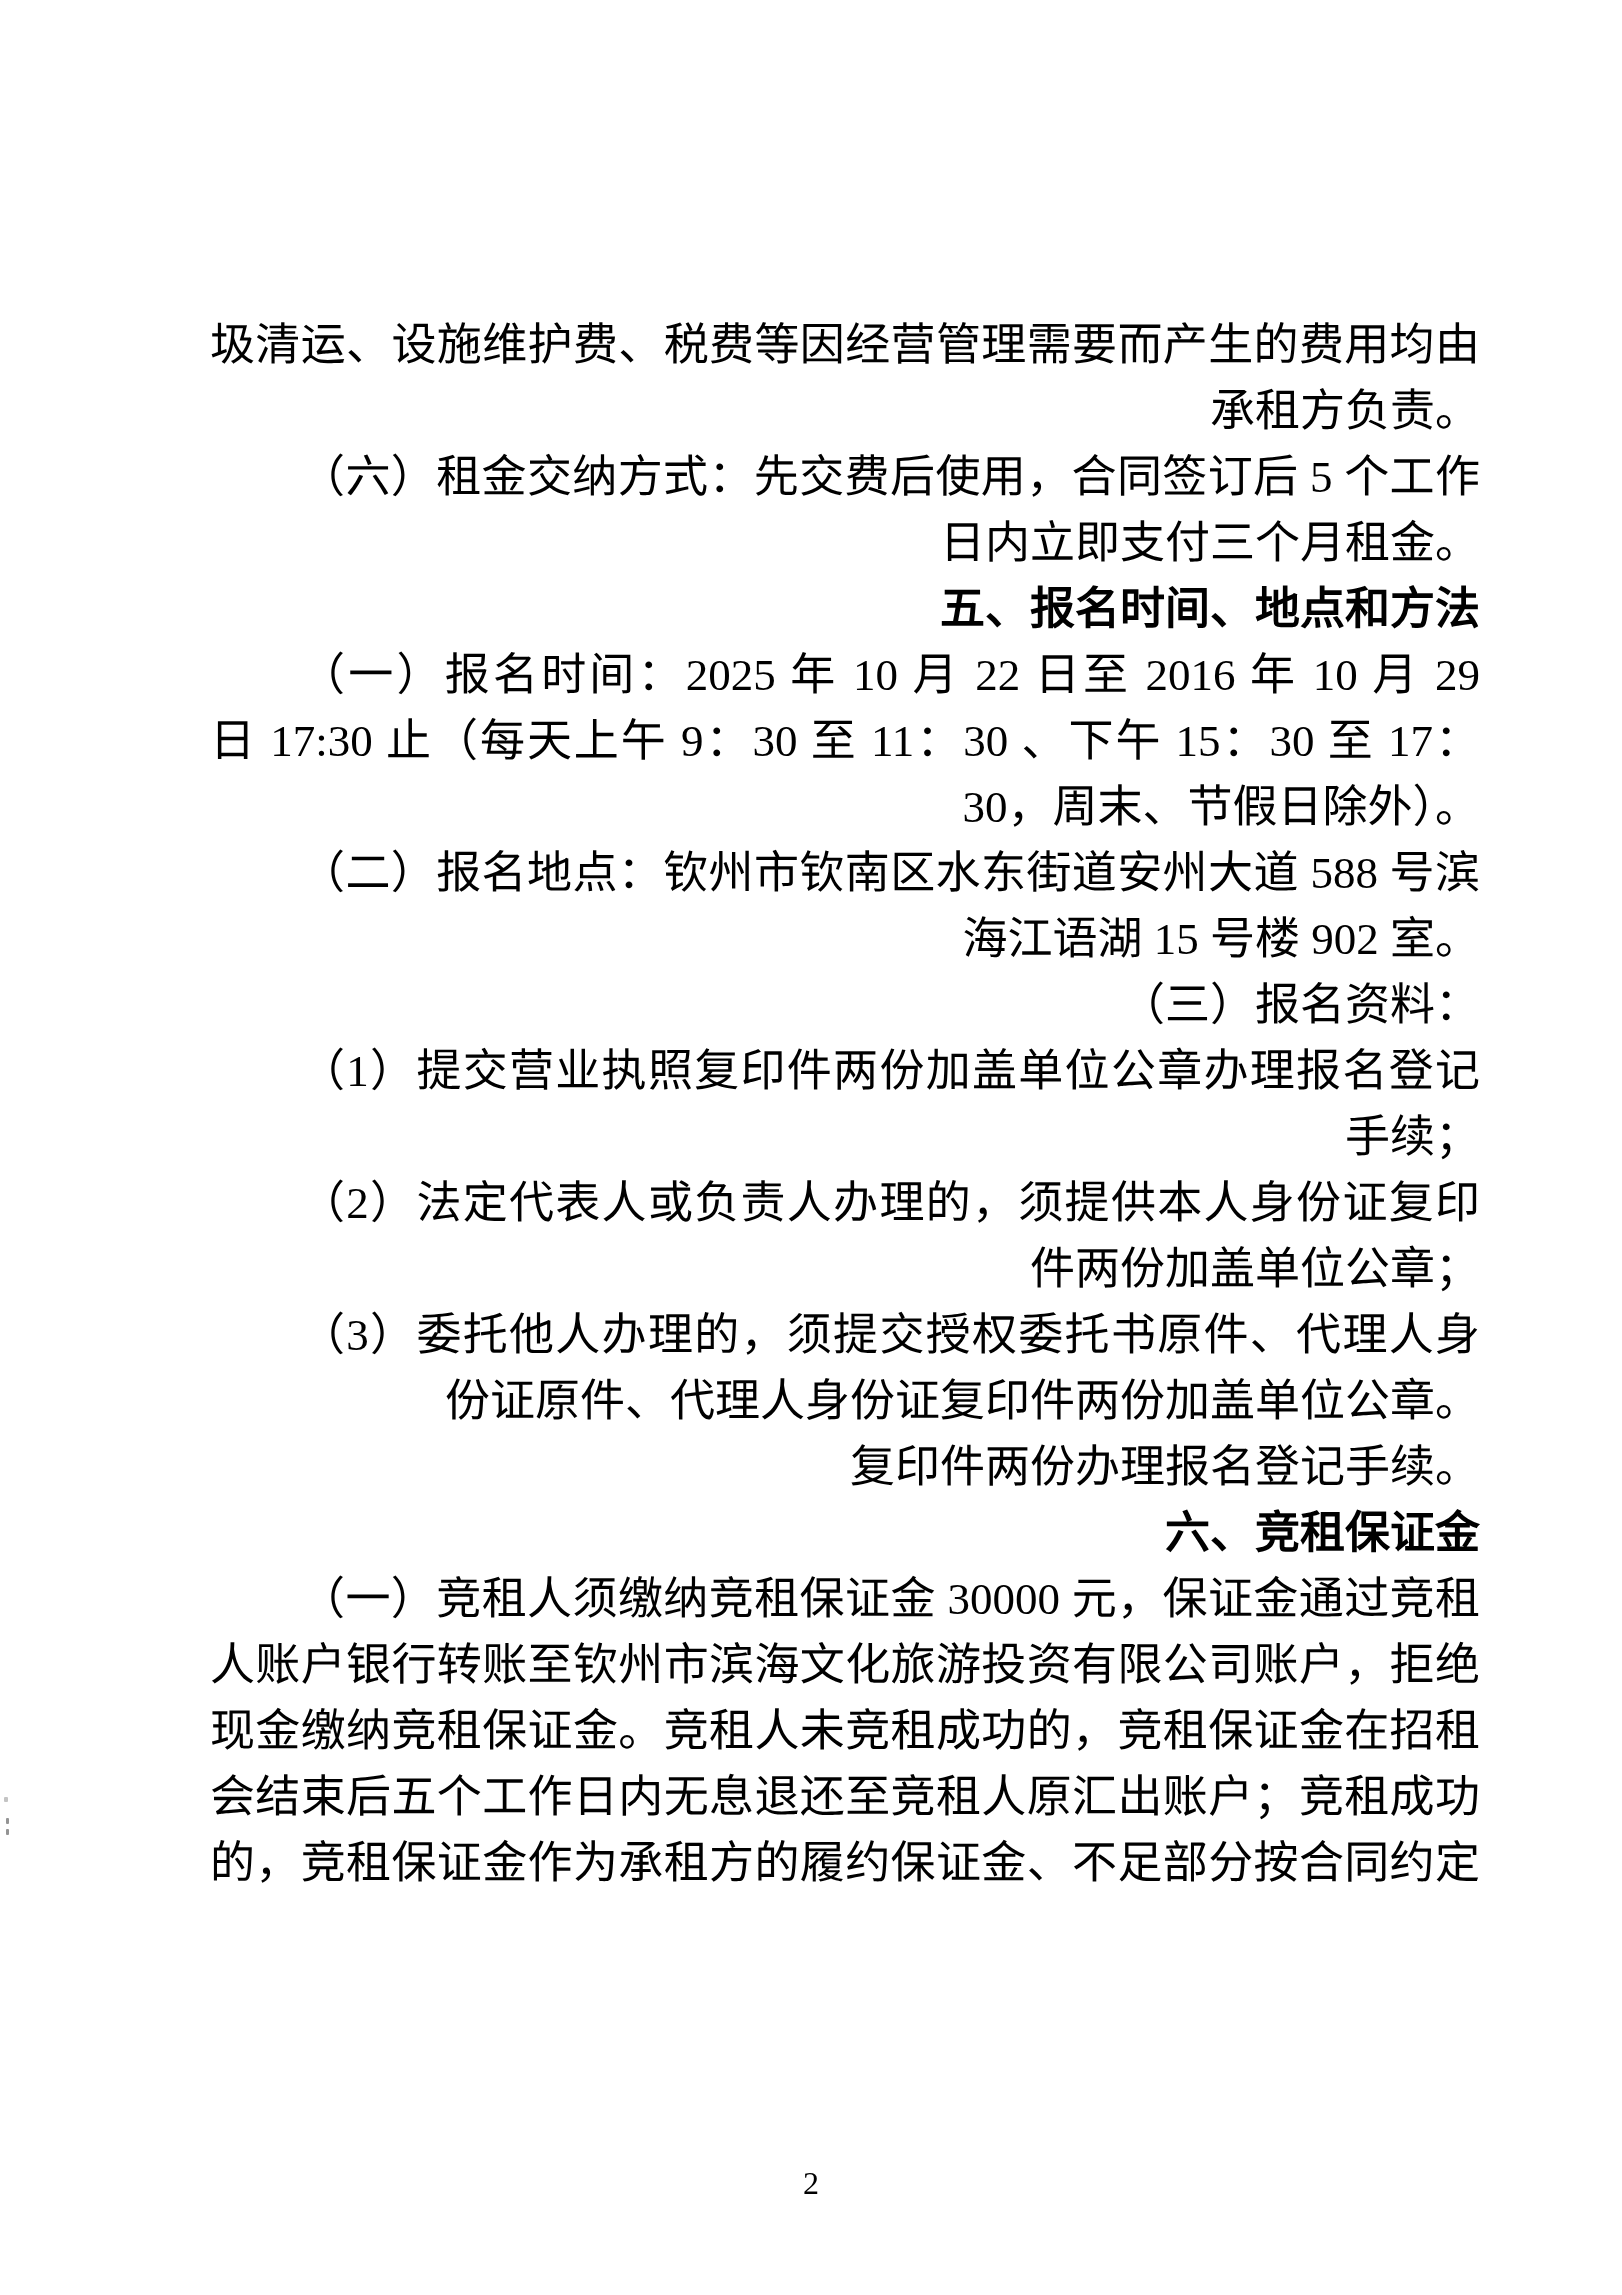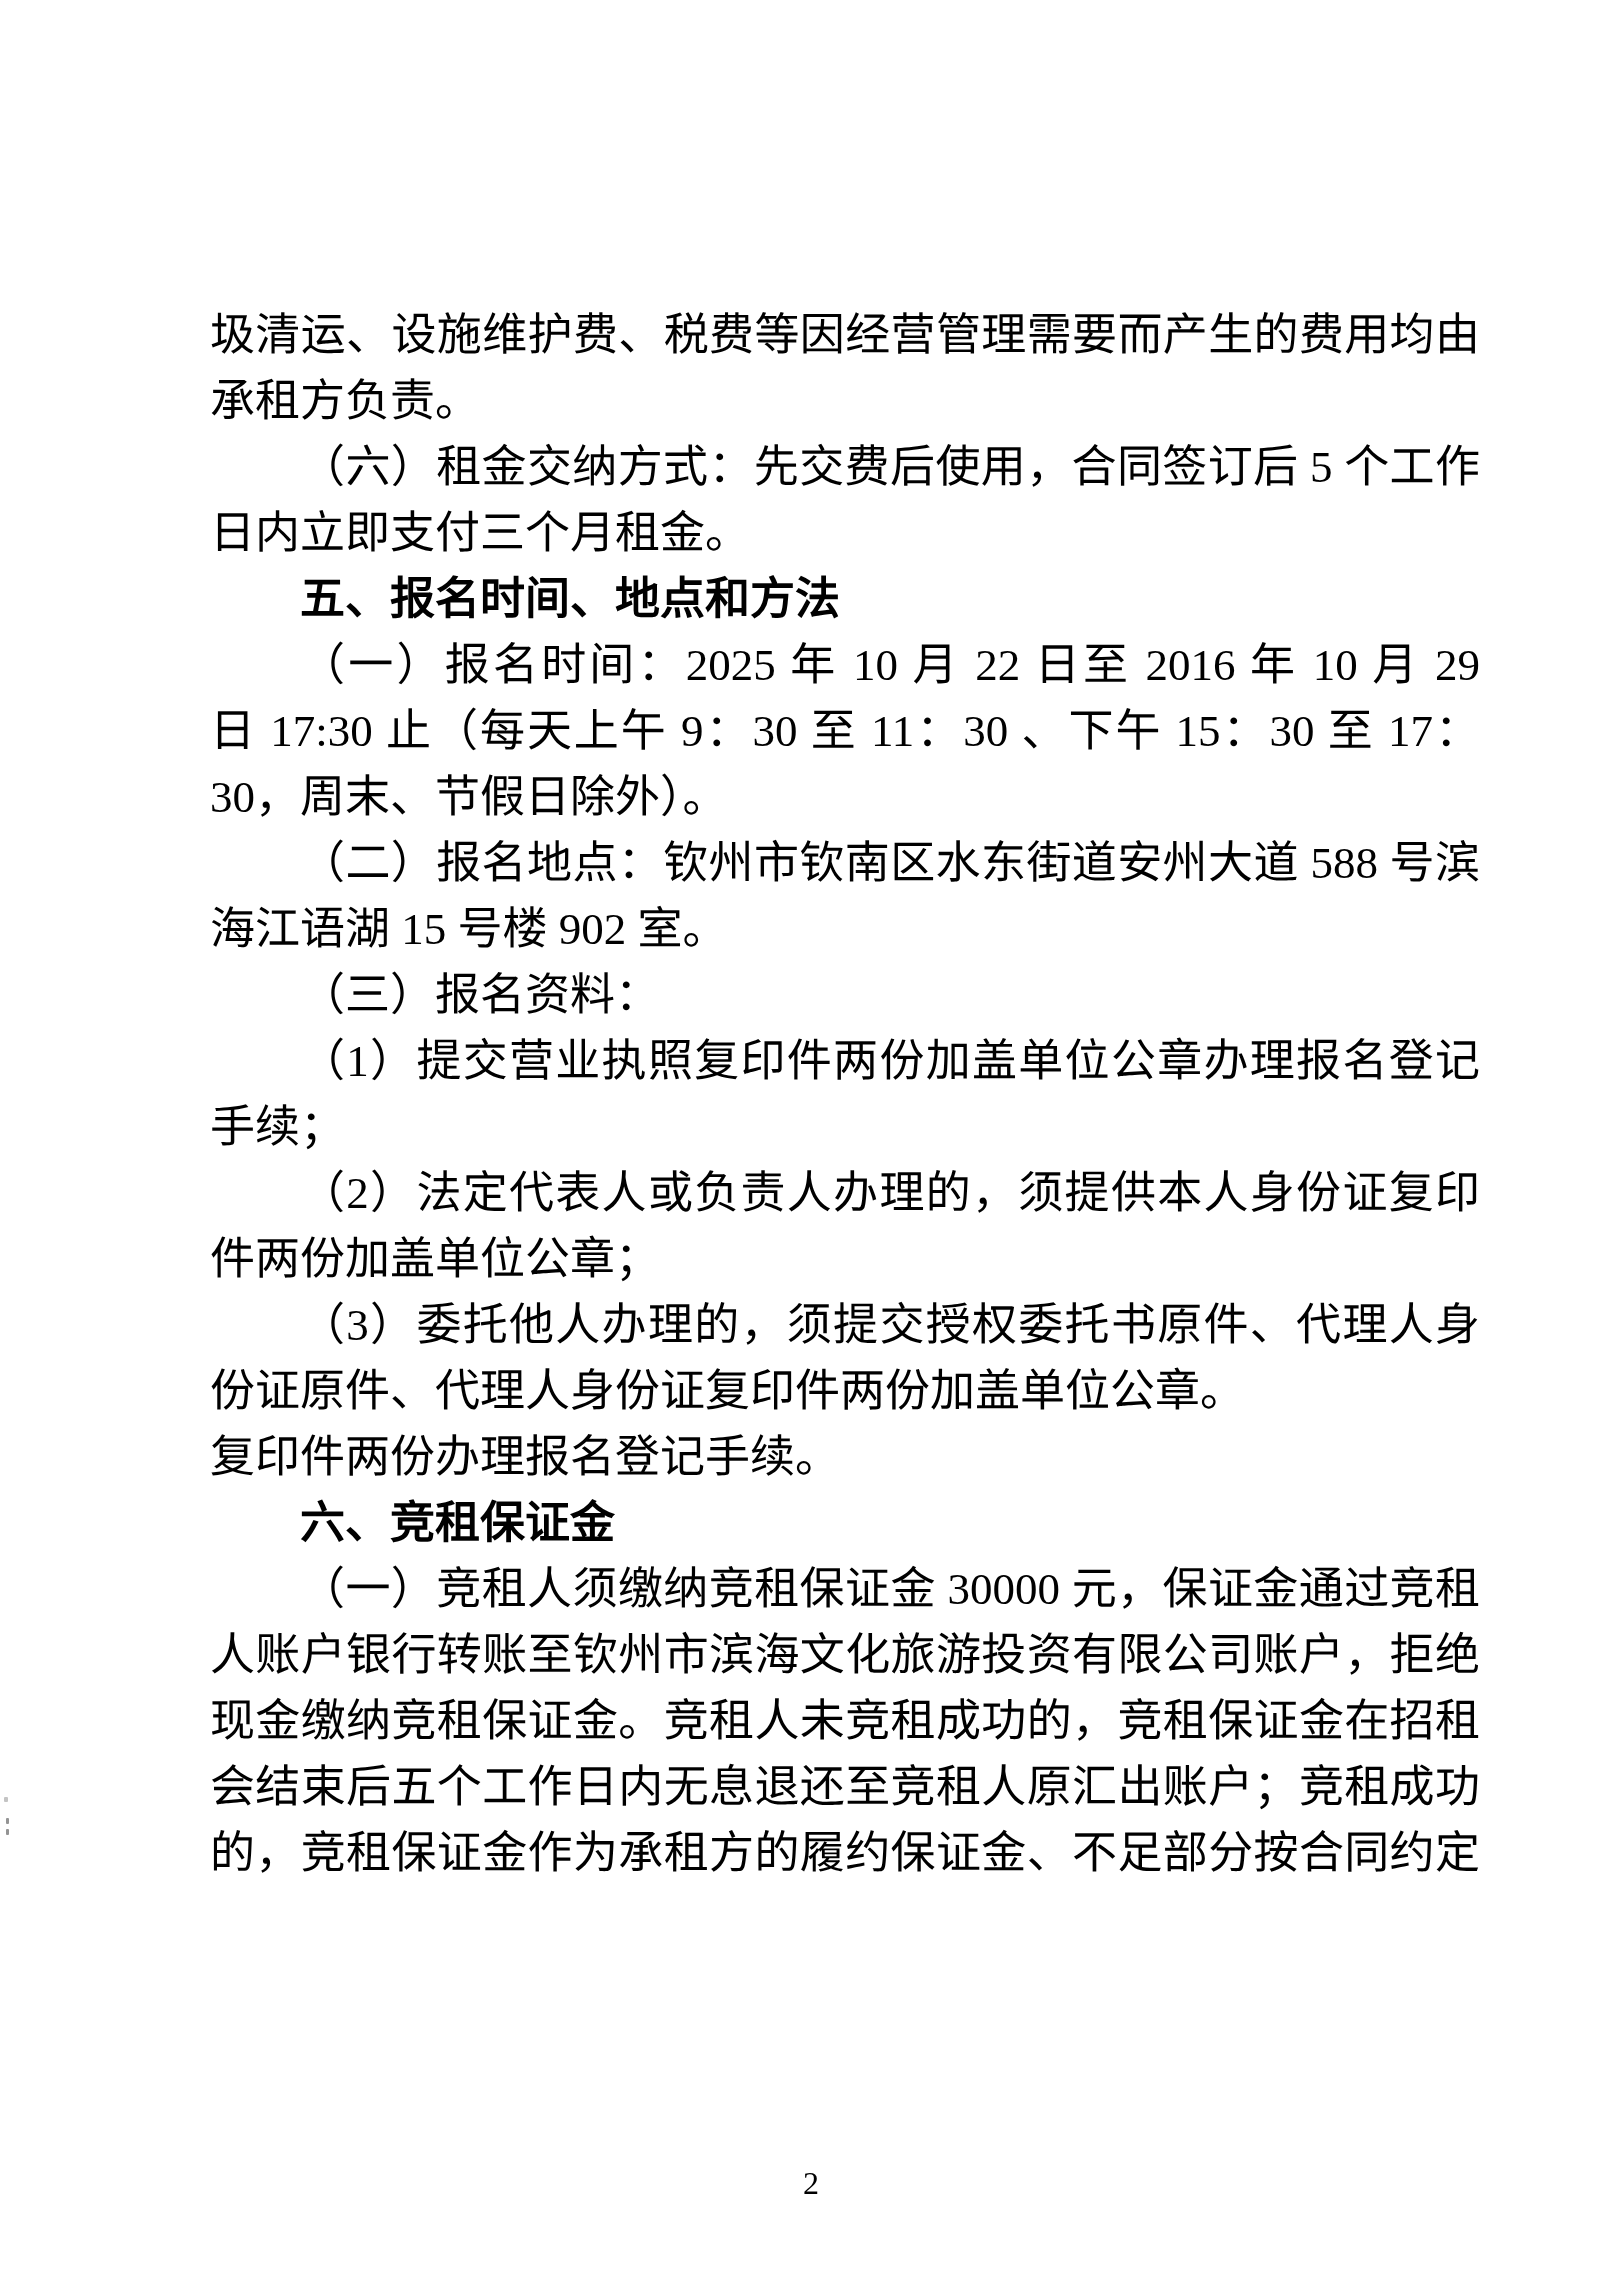--- a/index.html
+++ b/index.html
@@ -10,28 +10,28 @@
     width: 1622px;
     height: 2295px;
     background: #ffffff;
     position: relative;
     overflow: hidden;
     font-family: "Liberation Serif", serif;
   }
   .doc-body {
     position: absolute;
     left: 210px;
-    top: 302px;
+    top: 312px;
     width: 1270px;
     color: #000000;
   }
   .line {
     font-size: 45px;
     line-height: 66px;
-    text-align: left;
+    text-align: right;
     color: #000000;
     font-family: "Liberation Serif", serif;
   }
   .line.just {
     text-align: justify;
     text-align-last: justify;
     text-justify: inter-character;
   }
   .line.indent {
     padding-left: 90px;

